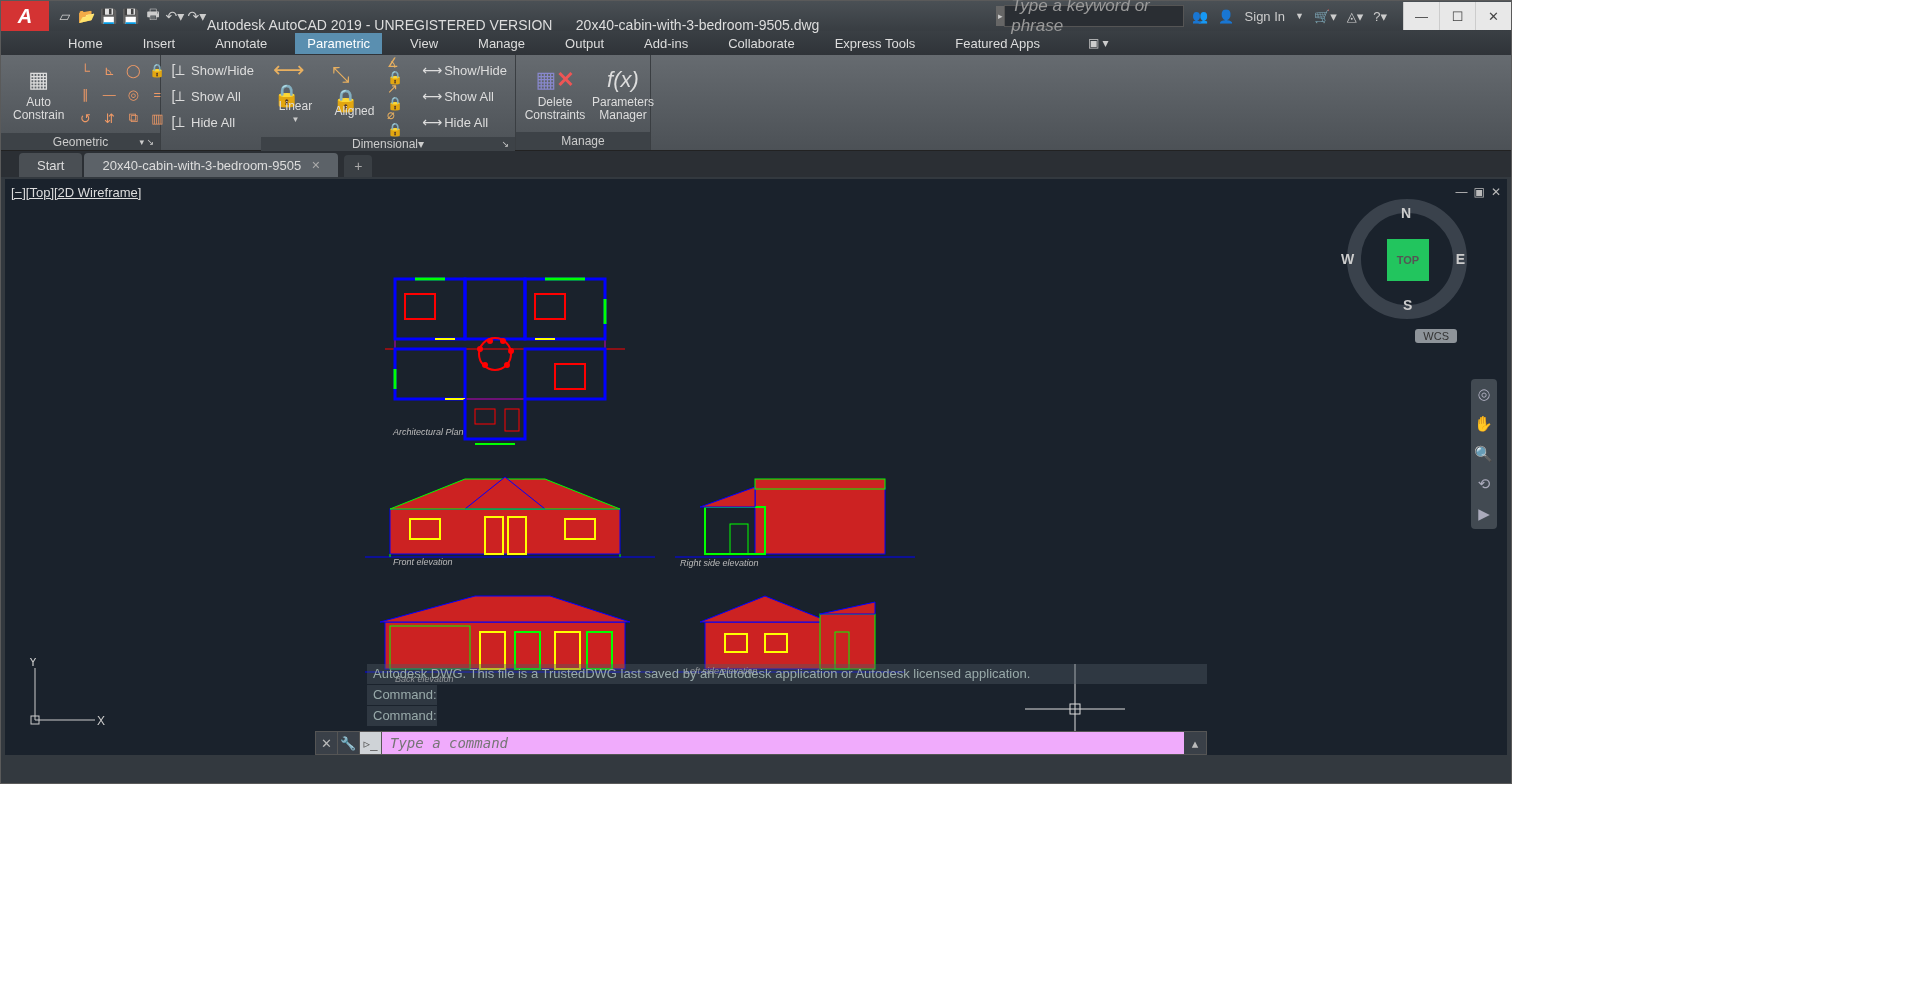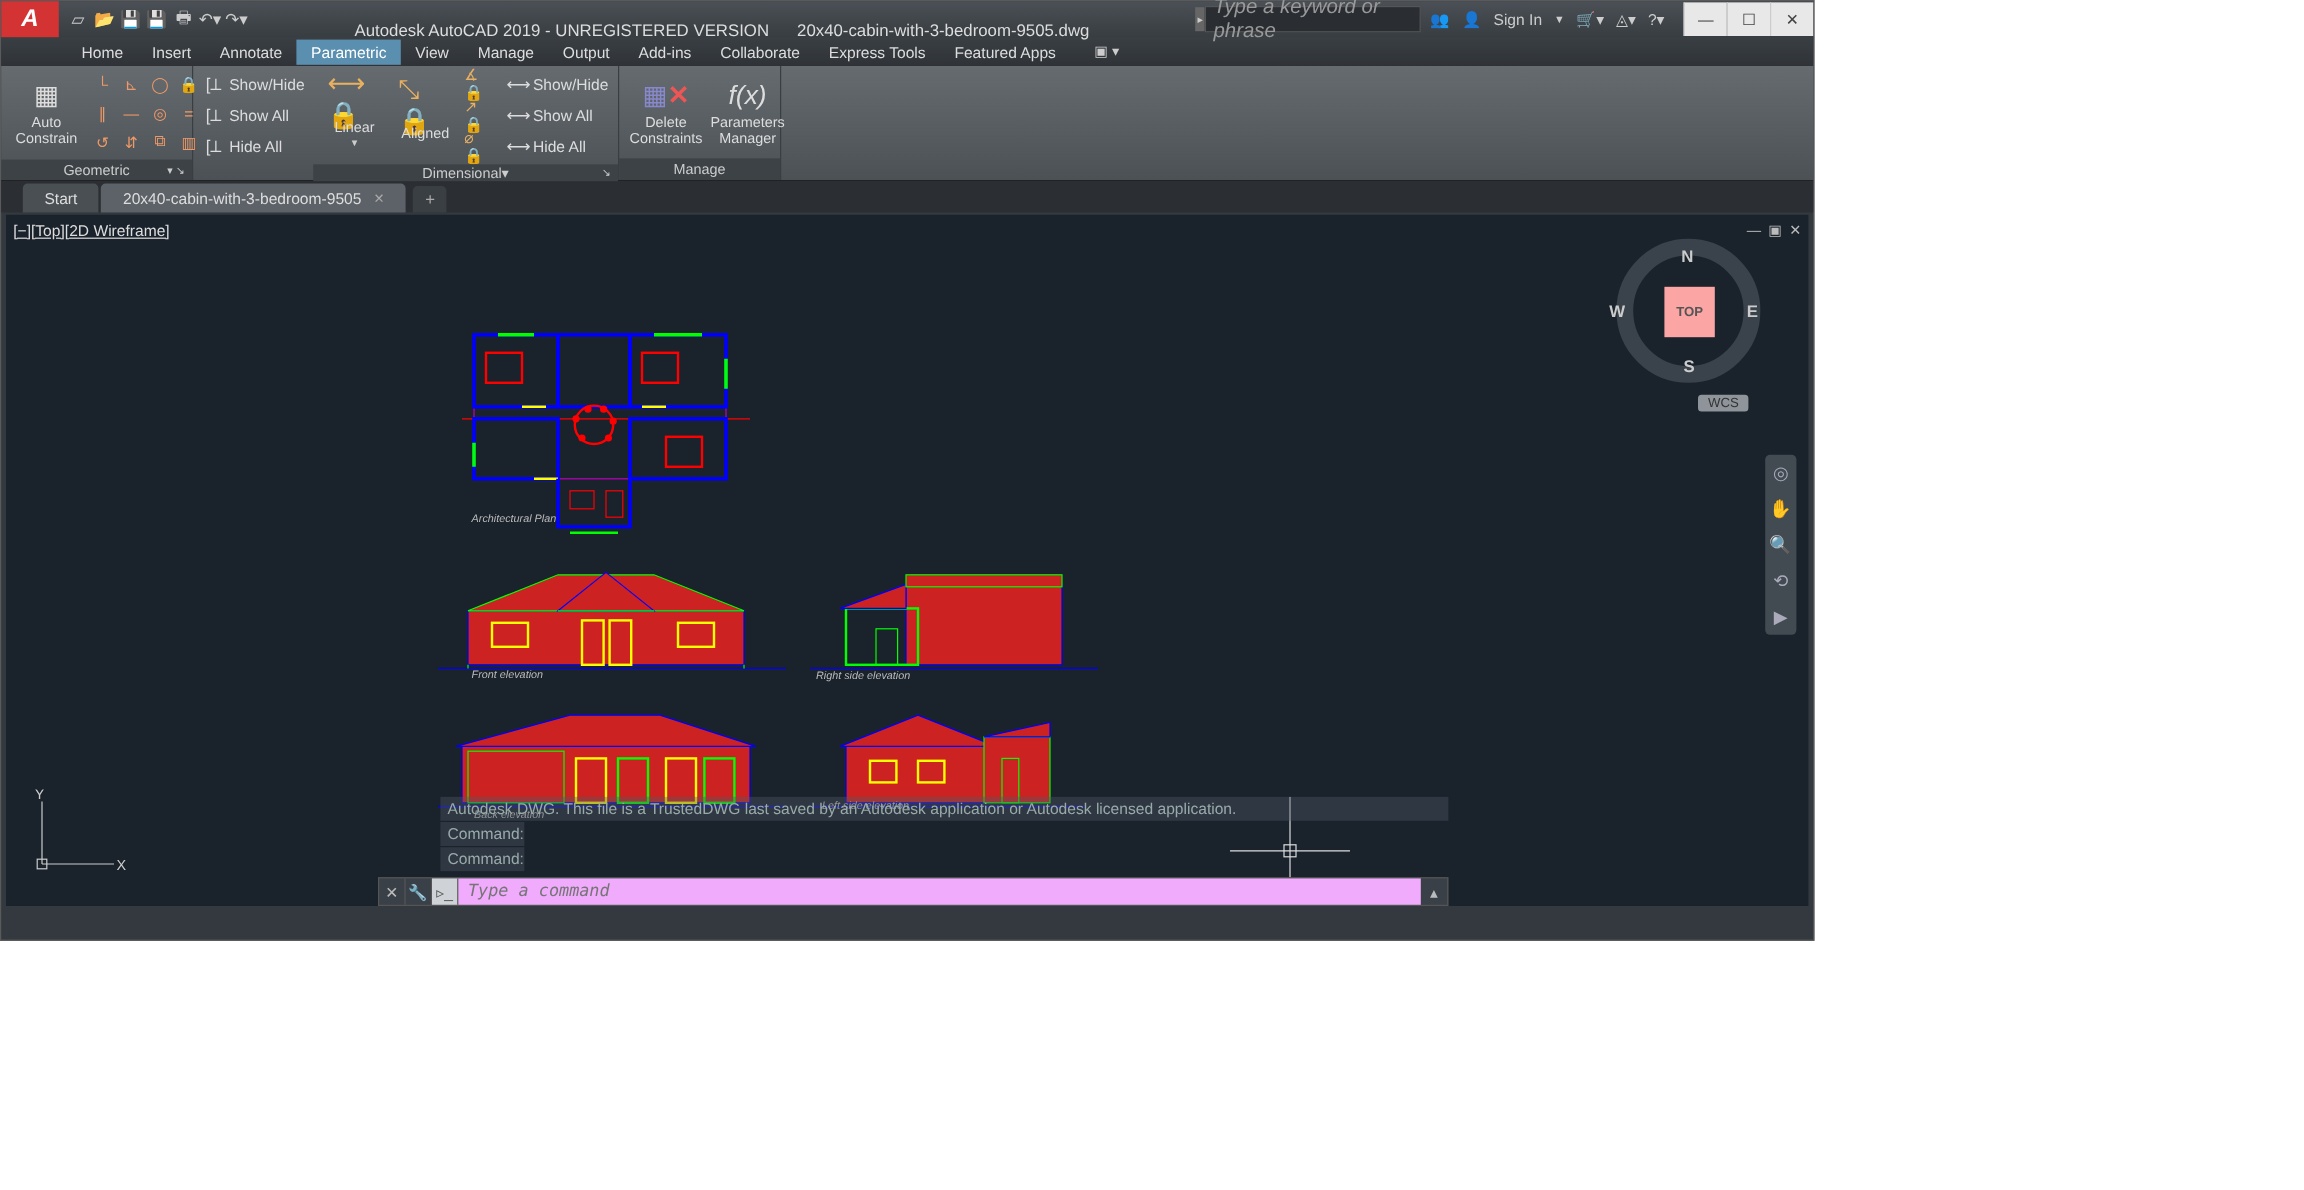--- a/index.html
+++ b/index.html
@@ -2,26 +2,26 @@
 <html><head>
 <meta charset="utf-8">
 <style>
 * { margin:0; padding:0; box-sizing:border-box; font-family:"Segoe UI",Arial,sans-serif; }
 body { background:#fff; overflow:hidden; width:1920px; height:992px; }
 .app-window { position:absolute; left:0; top:0; width:1512px; height:784px; background:#33393f; border:1px solid #5a5a5a; }
 .title-row { height:30px; background:linear-gradient(#4a5055,#383d42); display:flex; align-items:center; color:#d8d8d8; font-size:13px; }
 .app-icon { width:48px; height:30px; background:#d43333; display:flex; align-items:center; justify-content:center; font-weight:bold; color:#fff; font-size:20px; font-style:italic; }
 .qat { display:flex; gap:2px; margin-left:6px; align-items:center; }
 .qat-btn { width:20px; height:20px; display:flex; align-items:center; justify-content:center; color:#ccc; font-size:14px; }
-.title-text { flex:1; text-align:center; font-size:14px; color:#ddd; white-space:nowrap;margin-top:17px; }
+.title-text { flex:1; font-size:14px; color:#ddd; white-space:nowrap;margin-top:17px; }
 .search-box { width:180px; height:22px; background:#2a2e33; border:1px solid #555; color:#999; font-size:17px; font-style:italic; padding:0 6px; display:flex; align-items:center; }
 .title-right { display:flex; align-items:center; gap:10px; margin:0 8px; color:#ccc; font-size:13px; }
 .win-controls { display:flex; gap:0; margin-left:8px; }
 .win-btn { width:36px; height:28px; display:flex; align-items:center; justify-content:center; color:#444; background:#e8e8e8; border-left:1px solid #ccc; }
-.menu-row { height:24px; background:linear-gradient(#3a3f44,#2f3338); display:flex; align-items:center; padding-left:55px; gap:0; }
+.menu-row { height:24px; background:linear-gradient(#3a3f44,#2f3338); display:flex; align-items:center; padding-left:55px; gap:16px; }
 .menu-item { padding:3px 12px; color:#ddd; font-size:13px; }
 .menu-item.active { background:#5a8fb0; color:#fff; }
 .ribbon { height:96px; background:linear-gradient(#666b70,#4c5156); display:flex; border-bottom:1px solid #222; }
 .ribbon-panel { display:flex; flex-direction:column; border-right:1px solid #3a3e42; }
 .panel-body { flex:1; display:flex; align-items:center; padding:4px 8px; gap:6px; }
 .panel-label { height:18px; background:#3d4247; color:#ccc; font-size:12px; display:flex; align-items:center; justify-content:center; position:relative; }
 .panel-label .drop { position:absolute; right:6px; font-size:9px; }
 .big-btn { display:flex; flex-direction:column; align-items:center; justify-content:center; color:#ddd; font-size:12px; gap:2px; padding:2px 4px; width:62px; }
 .big-btn .ic { font-size:22px; height:28px; display:flex; align-items:center; }
 .small-row { display:flex; align-items:center; gap:4px; color:#ddd; font-size:13px; height:22px; }
@@ -31,21 +31,21 @@
 .tabs-row { height:26px; background:#2b2f34; display:flex; align-items:flex-end; padding-left:18px; }
 .doc-tab { height:24px; padding:0 18px; background:#4a4f54; color:#ddd; font-size:13px; display:flex; align-items:center; border-radius:4px 4px 0 0; margin-right:2px; position:relative; }
 .doc-tab.active { background:#5c6268; }
 .doc-tab .x { margin-left:10px; font-size:11px; color:#aaa; }
 .add-tab { width:28px; height:22px; background:#3a3f44; border-radius:4px 4px 0 0; display:flex; align-items:center; justify-content:center; color:#aaa; font-size:14px; margin-left:4px; }
 .canvas-area { position:absolute; left:4px; right:4px; top:178px; bottom:28px; background:#1a222c; }
 .vp-label { position:absolute; left:6px; top:6px; color:#ddd; font-size:13px;text-decoration:underline; }
 .vp-controls { position:absolute; right:6px; top:6px; display:flex; gap:6px; color:#bbb; font-size:12px; }
 .viewcube { position:absolute; right:40px; top:20px; width:120px; height:120px; }
 .viewcube .ring { position:absolute; inset:0; border-radius:50%; border:14px solid #3a424c; }
-.viewcube .face { position:absolute; left:40px; top:40px; width:42px; height:42px; background:#fca5a5; color:#555; font-size:11px; font-weight:bold; display:flex; align-items:center; justify-content:center; }
+.viewcube .face { position:absolute; left:40px; top:40px; width:42px; height:42px; background:#22c55e; color:#555; font-size:11px; font-weight:bold; display:flex; align-items:center; justify-content:center; }
 .viewcube .dir { position:absolute; color:#ccc; font-size:14px; font-weight:bold; }
 .wcs-badge { position:absolute; right:50px; top:150px; background:#8e949a; color:#333; font-size:11px; padding:1px 8px; border-radius:3px; }
 .nav-bar { position:absolute; right:10px; top:200px; width:26px; background:#424a52; border-radius:4px; padding:6px 0; display:flex; flex-direction:column; align-items:center; gap:12px; color:#aab; font-size:15px; }
 .ucs-icon { position:absolute; left:20px; bottom:14px; color:#ccc; font-size:12px; }
 .cmd-history { position:absolute; left:362px; right:300px; bottom:28px; color:#9aa; font-size:13px; font-family:Consolas,monospace; line-height:20px; }
 .cmd-history .line { background:rgba(80,90,100,0.4); padding:0 6px; margin-bottom:1px; }
 .cmd-bar { position:absolute; left:310px; right:300px; bottom:0px; height:24px; background:#3a4048; display:flex; align-items:center; border:1px solid #555; }
 .cmd-bar .cmd-btn { width:22px; height:22px; color:#bbb; display:flex; align-items:center; justify-content:center; font-size:13px; border-right:1px solid #555;}
 .cmd-bar input { flex:1; background:#f0abfc; border:none; height:22px; padding:0 8px; font-family:Consolas,monospace; font-style:italic; color:#666; font-size:14px; }
 .drawing-label { position:absolute; color:#bbb; font-size:9px; font-style:italic; }

